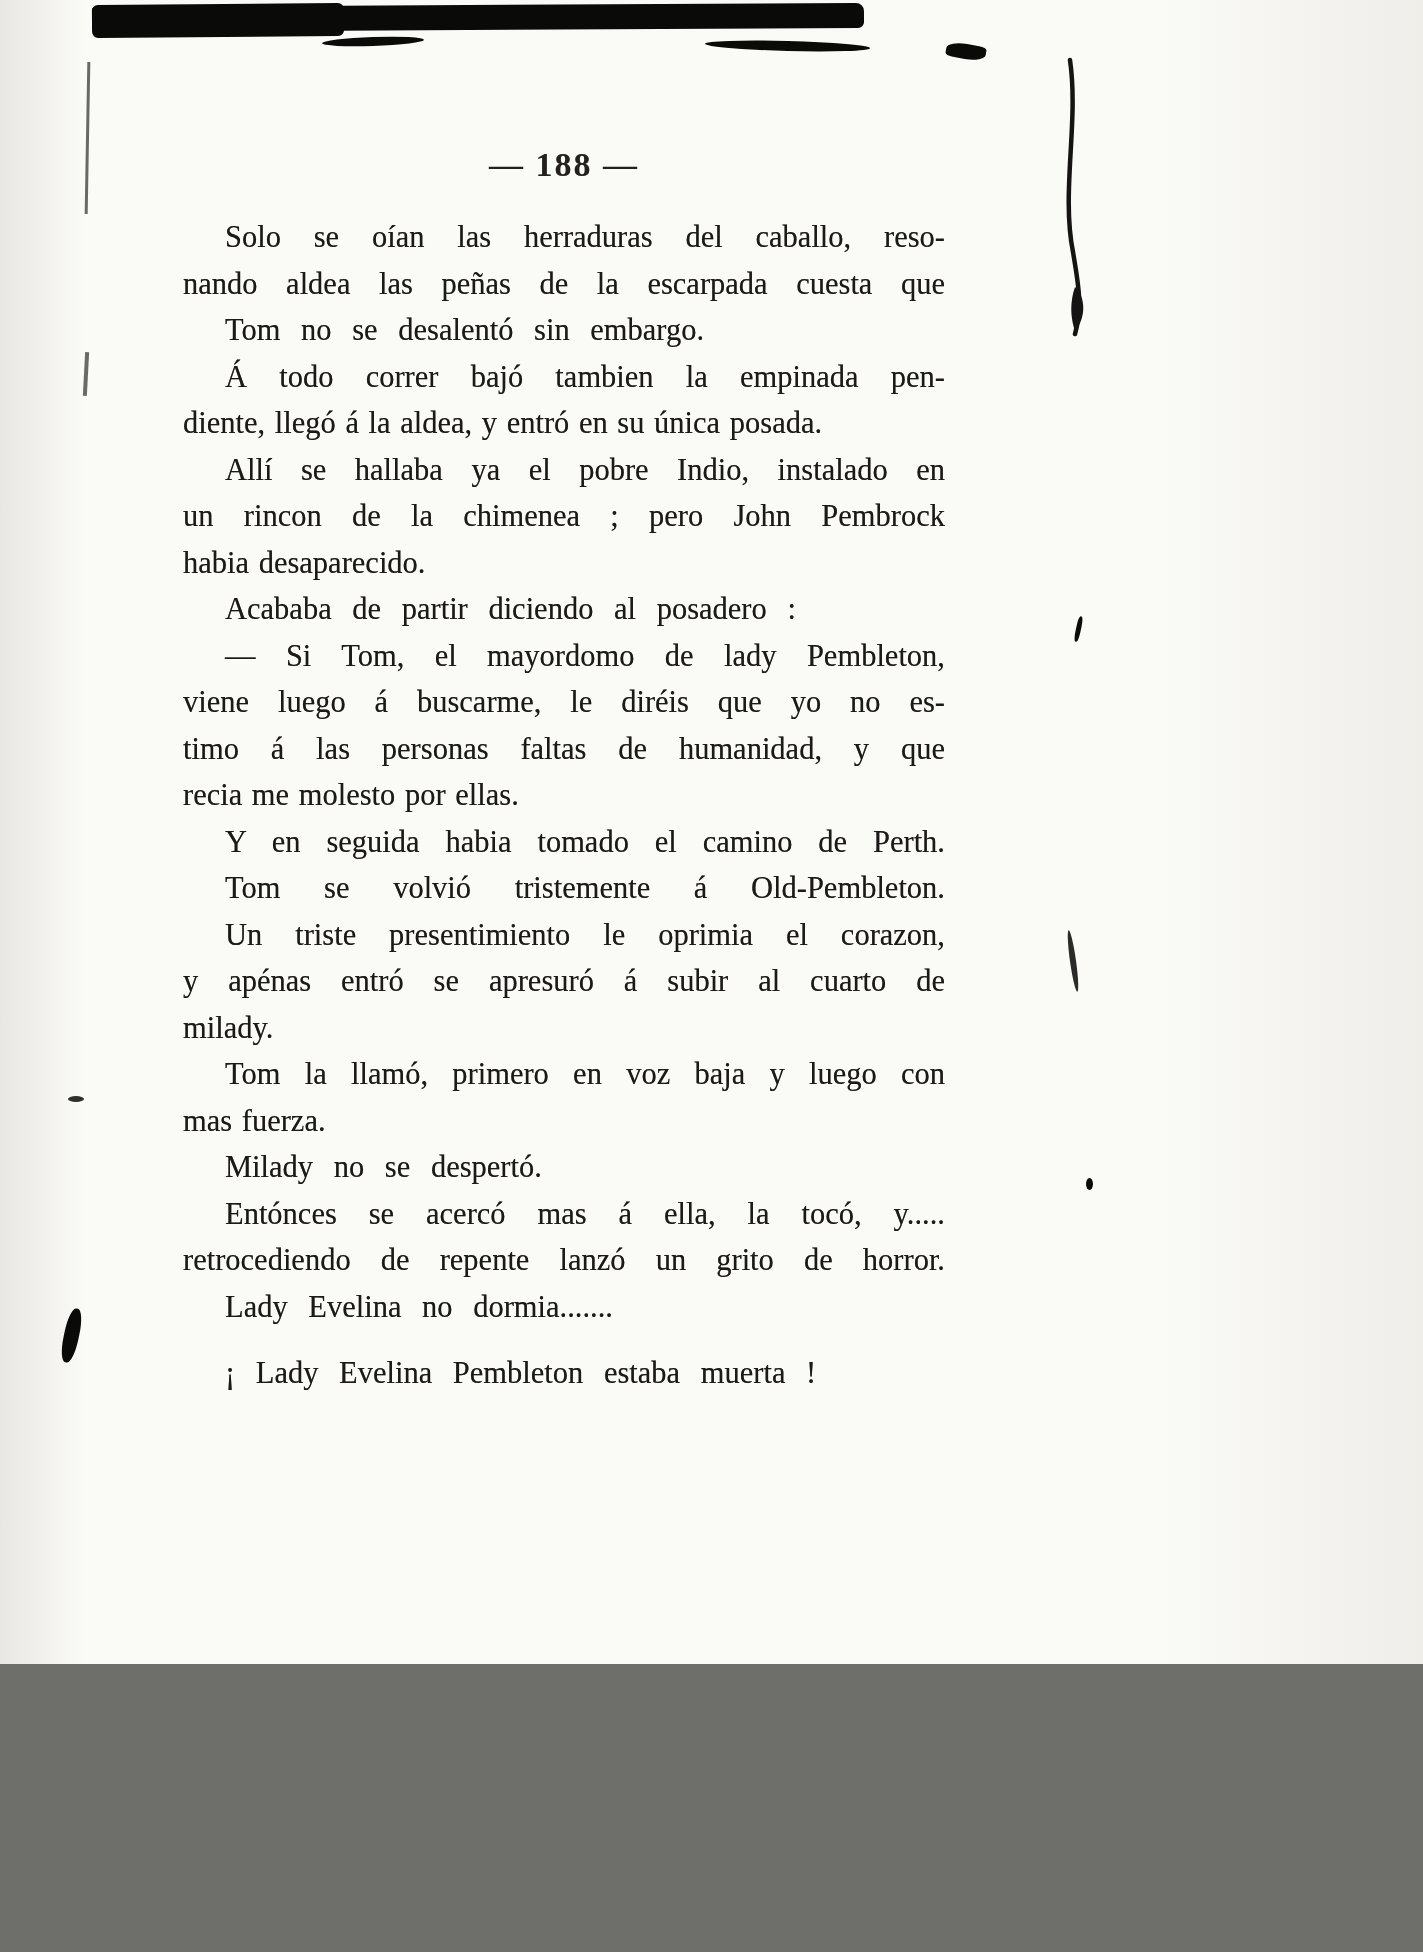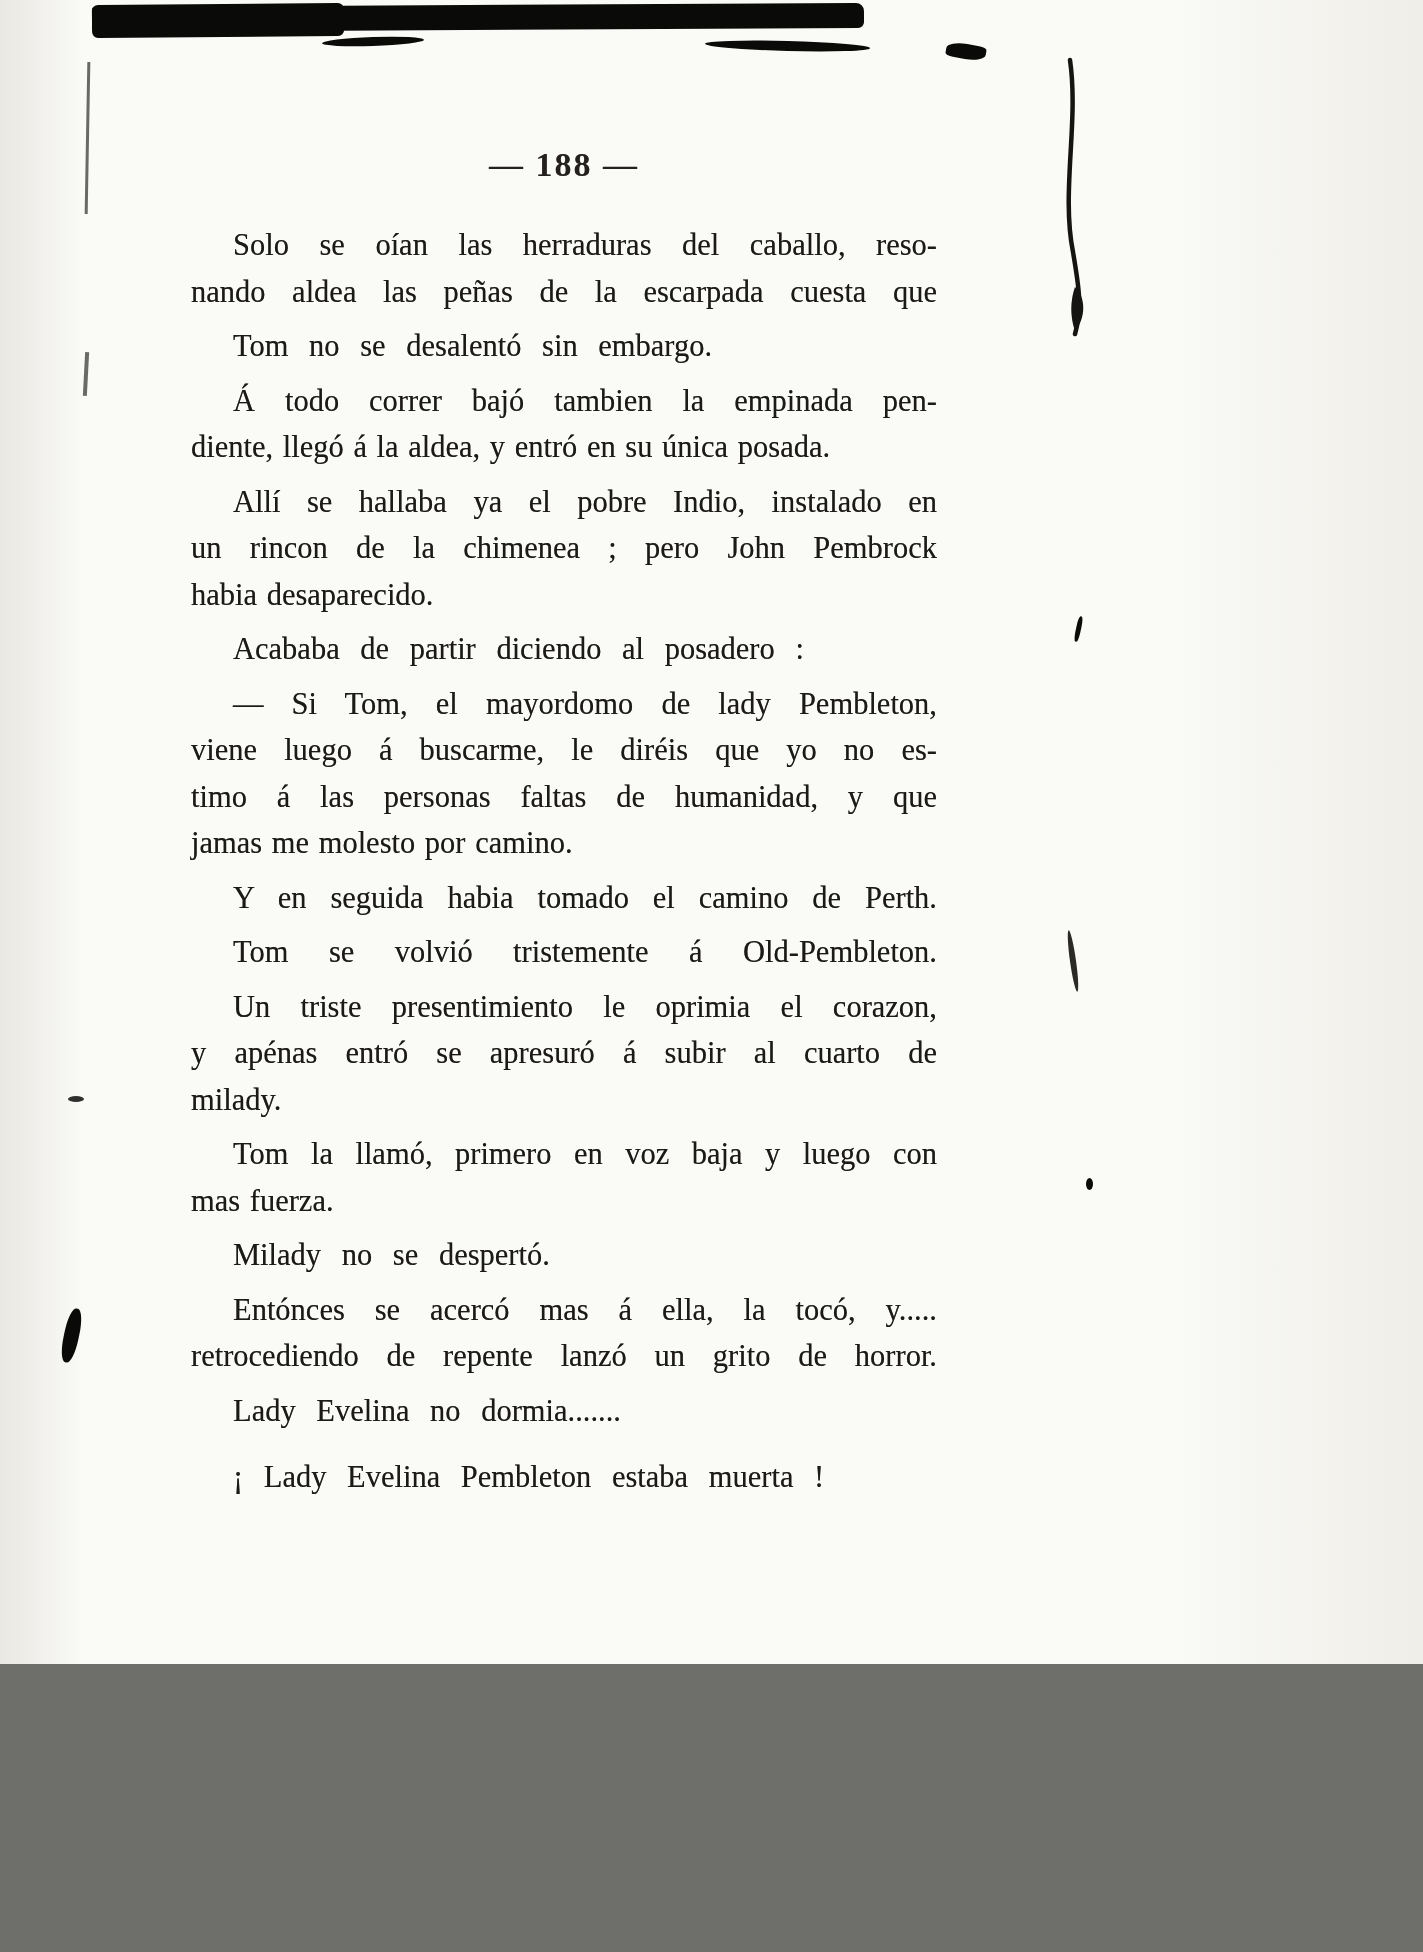--- a/index.html
+++ b/index.html
@@ -34,21 +34,21 @@
     letter-spacing: 2px;
     font-weight: bold;
     color: #23201d;
   }
 
   .text-block {
     position: absolute;
     left: 183px; top: 214px; width: 762px;
     text-shadow: 0 0 0.4px rgba(20,18,16,0.55);
   }
-  .para { margin: 8px; }
+  .para { margin: 0; }
   .line {
     font-size: 30.5px;
     line-height: 46.5px;
     text-align: justify;
     text-align-last: justify;
     word-spacing: 2px;
     white-space: normal;
   }
   .line.ll { text-align-last: left; }     
   .line.first { text-indent: 42px; }      
@@ -108,21 +108,21 @@
     </div>
 
     <div class="para">
       <div class="line first ll ws">Acababa de partir diciendo al posadero :</div>
     </div>
 
     <div class="para">
       <div class="line first">— Si Tom, el mayordomo de lady Pembleton,</div>
       <div class="line">viene luego á buscarme, le diréis que yo no es-</div>
       <div class="line">timo á las personas faltas de humanidad, y que</div>
-      <div class="line ll">jamas me molesto por camino.</div>
+      <div class="line ll">recia me molesto por ellas.</div>
     </div>
 
     <div class="para">
       <div class="line first">Y en seguida habia tomado el camino de Perth.</div>
     </div>
 
     <div class="para">
       <div class="line first">Tom se volvió tristemente á Old-Pembleton.</div>
     </div>
 

